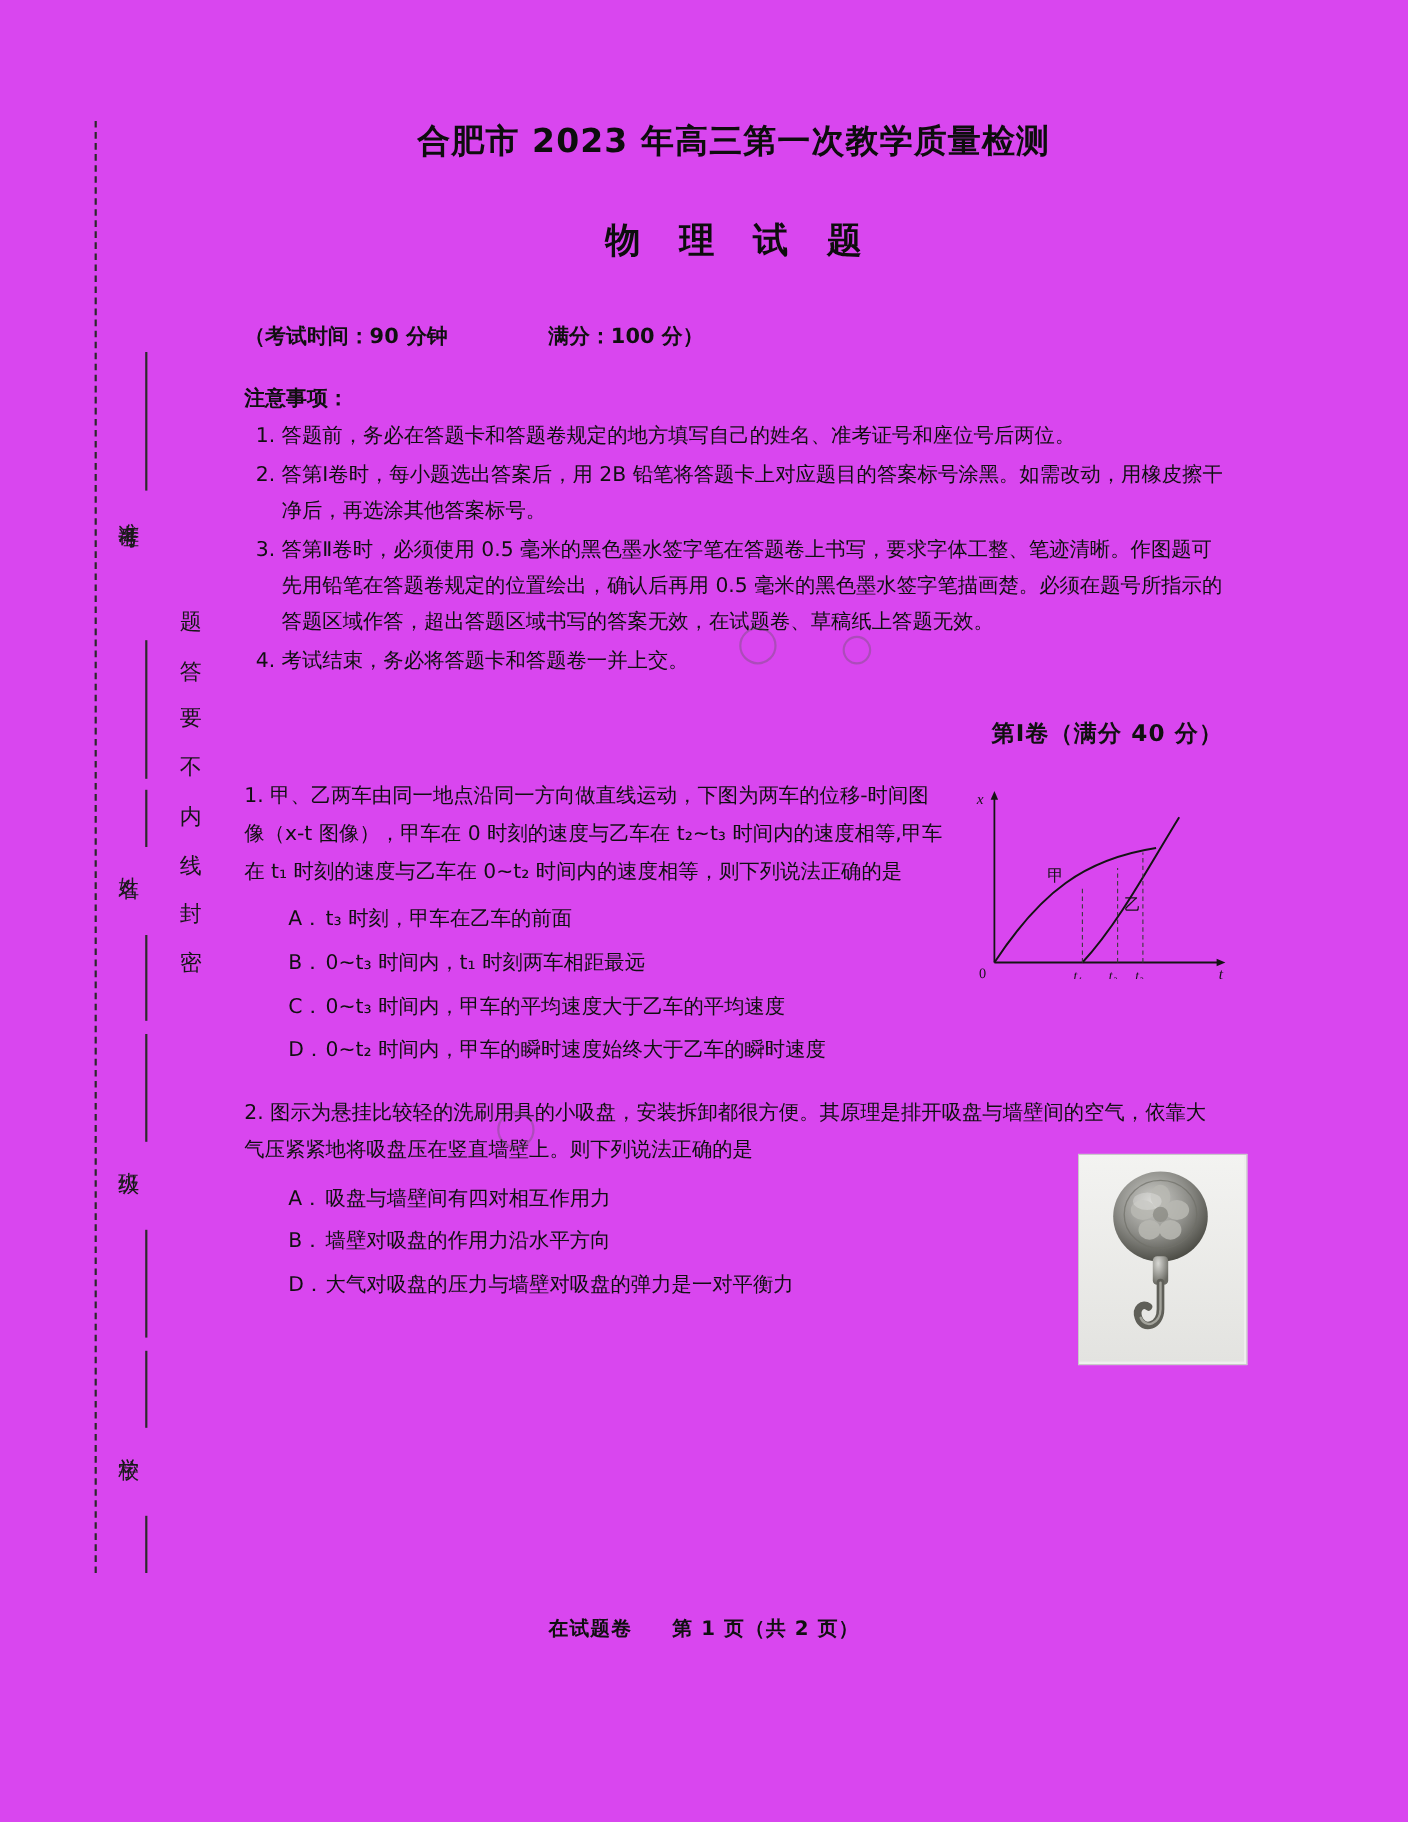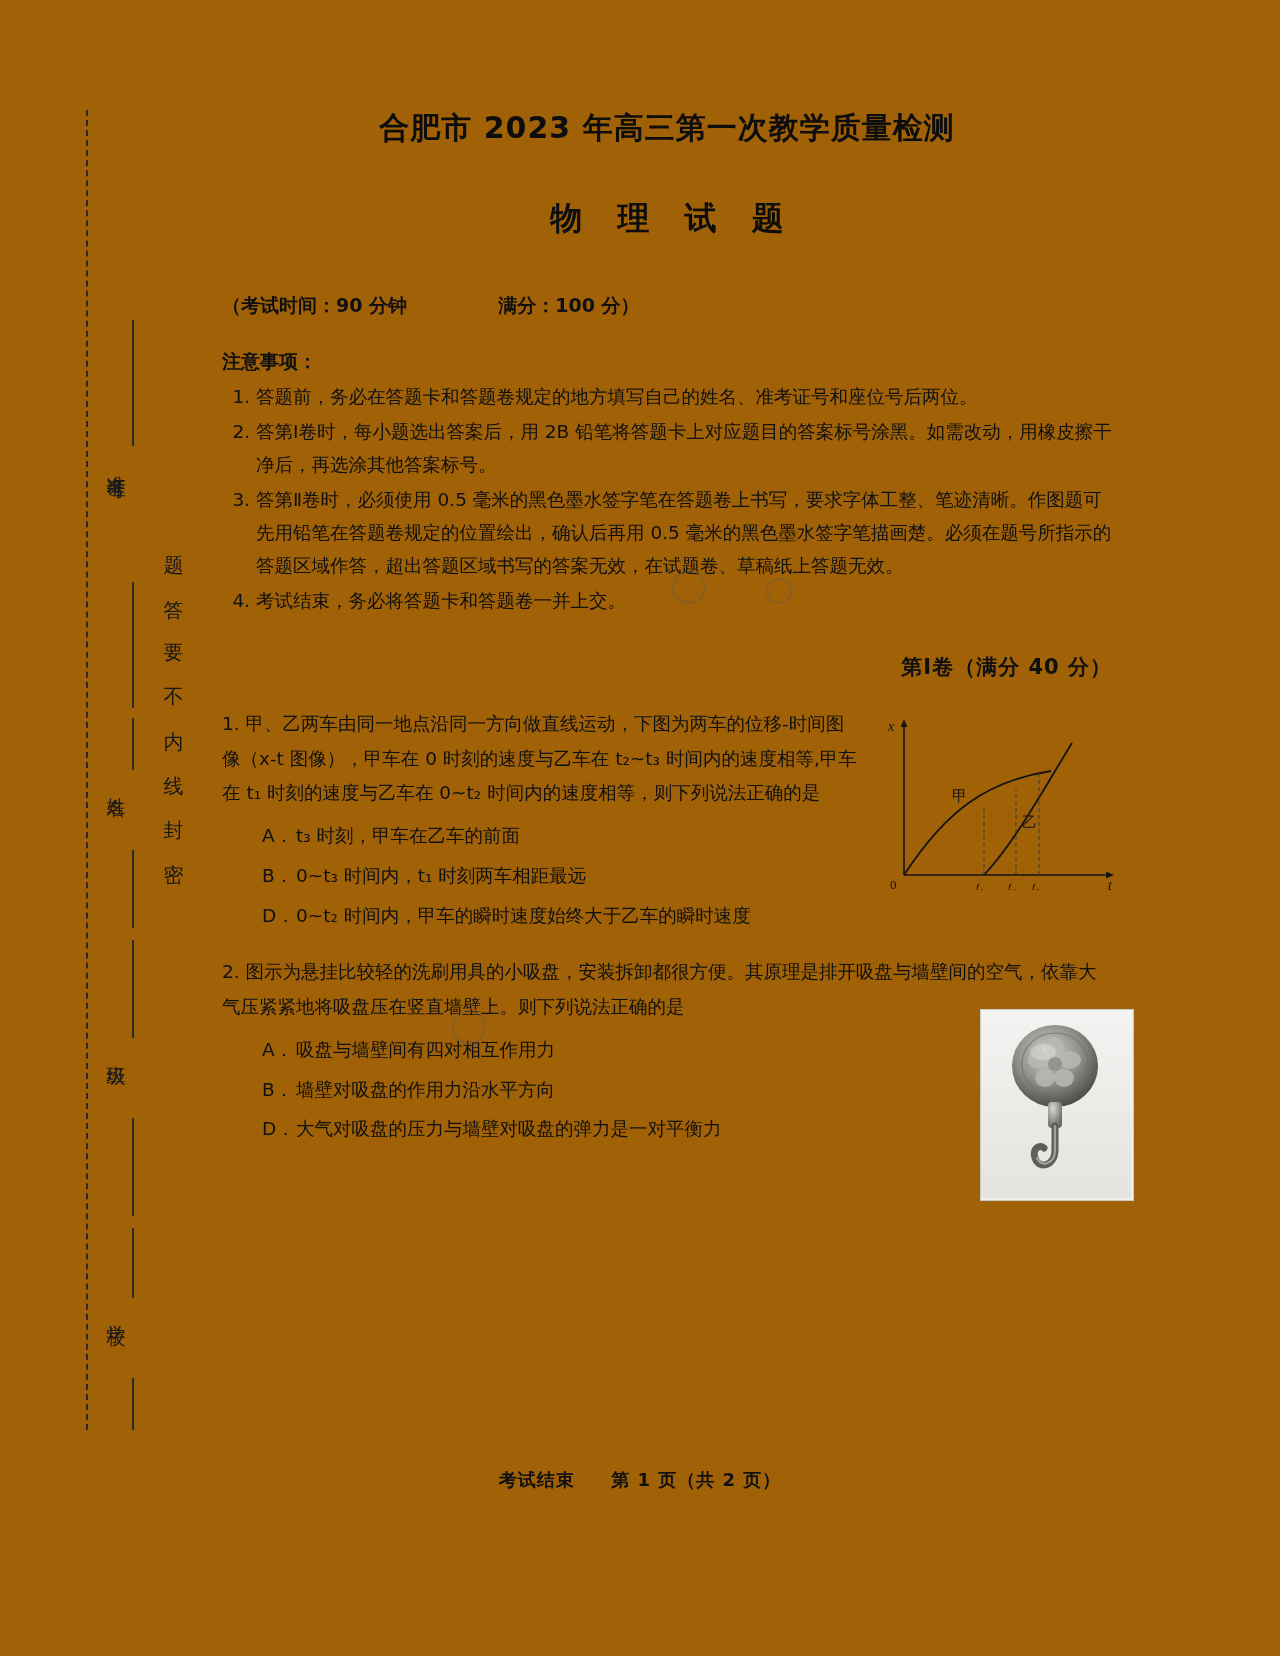--- a/index.html
+++ b/index.html
@@ -13,21 +13,21 @@
     position: relative;
     font-family: "Liberation Serif", "DejaVu Serif", serif;
     color: #101010;
     overflow: hidden;
   }
   .page {
     position: absolute;
     left: 0; top: 0;
     width: 1280px;
     height: 1656px;
-    background: #a16207;
+    background: #d946ef;
   }
   
   .seal-col {
     position: absolute;
     left: 86px;
     top: 110px;
     width: 110px;
     height: 1320px;
   }
   .seal-dashed {
@@ -268,20 +268,23 @@
           <text x="156" y="176" font-size="12.5" font-style="italic" font-family="Liberation Serif, serif" fill="#141414">t₃</text>
         </svg>
       </div>
 
       <div class="opts">
         <div>
           <span class="opt-label">A．</span><span>t₃ 时刻，甲车在乙车的前面</span>
         </div>
         <div>
           <span class="opt-label">B．</span><span>0~t₃ 时间内，t₁ 时刻两车相距最远</span>
+        </div>
+        <div>
+          <span class="opt-label">C．</span><span>0~t₃ 时间内，甲车的平均速度大于乙车的平均速度</span>
         </div>
         <div>
           <span class="opt-label">D．</span><span>0~t₂ 时间内，甲车的瞬时速度始终大于乙车的瞬时速度</span>
         </div>
       </div>
     </div>
 
     <div class="q-body q2wrap" style="margin-top:20px;">
       <div class="q-para">
         <span>2.</span>
@@ -339,18 +342,18 @@
       </div>
     </div>
 
   </div>
 
   <div class="ghost" style="left:672px; top:570px; width:30px; height:30px;"></div>
   <div class="ghost" style="left:766px; top:578px; width:22px; height:22px;"></div>
   <div class="ghost" style="left:452px; top:1010px; width:30px; height:30px;"></div>
 
   <div class="footer">
-    <span>考试结束</span>
+    <span>在试题卷</span>
     <span class="sp"></span>
     <span>第 1 页（共 2 页）</span>
   </div>
 
 </div>
 
 </body></html>

